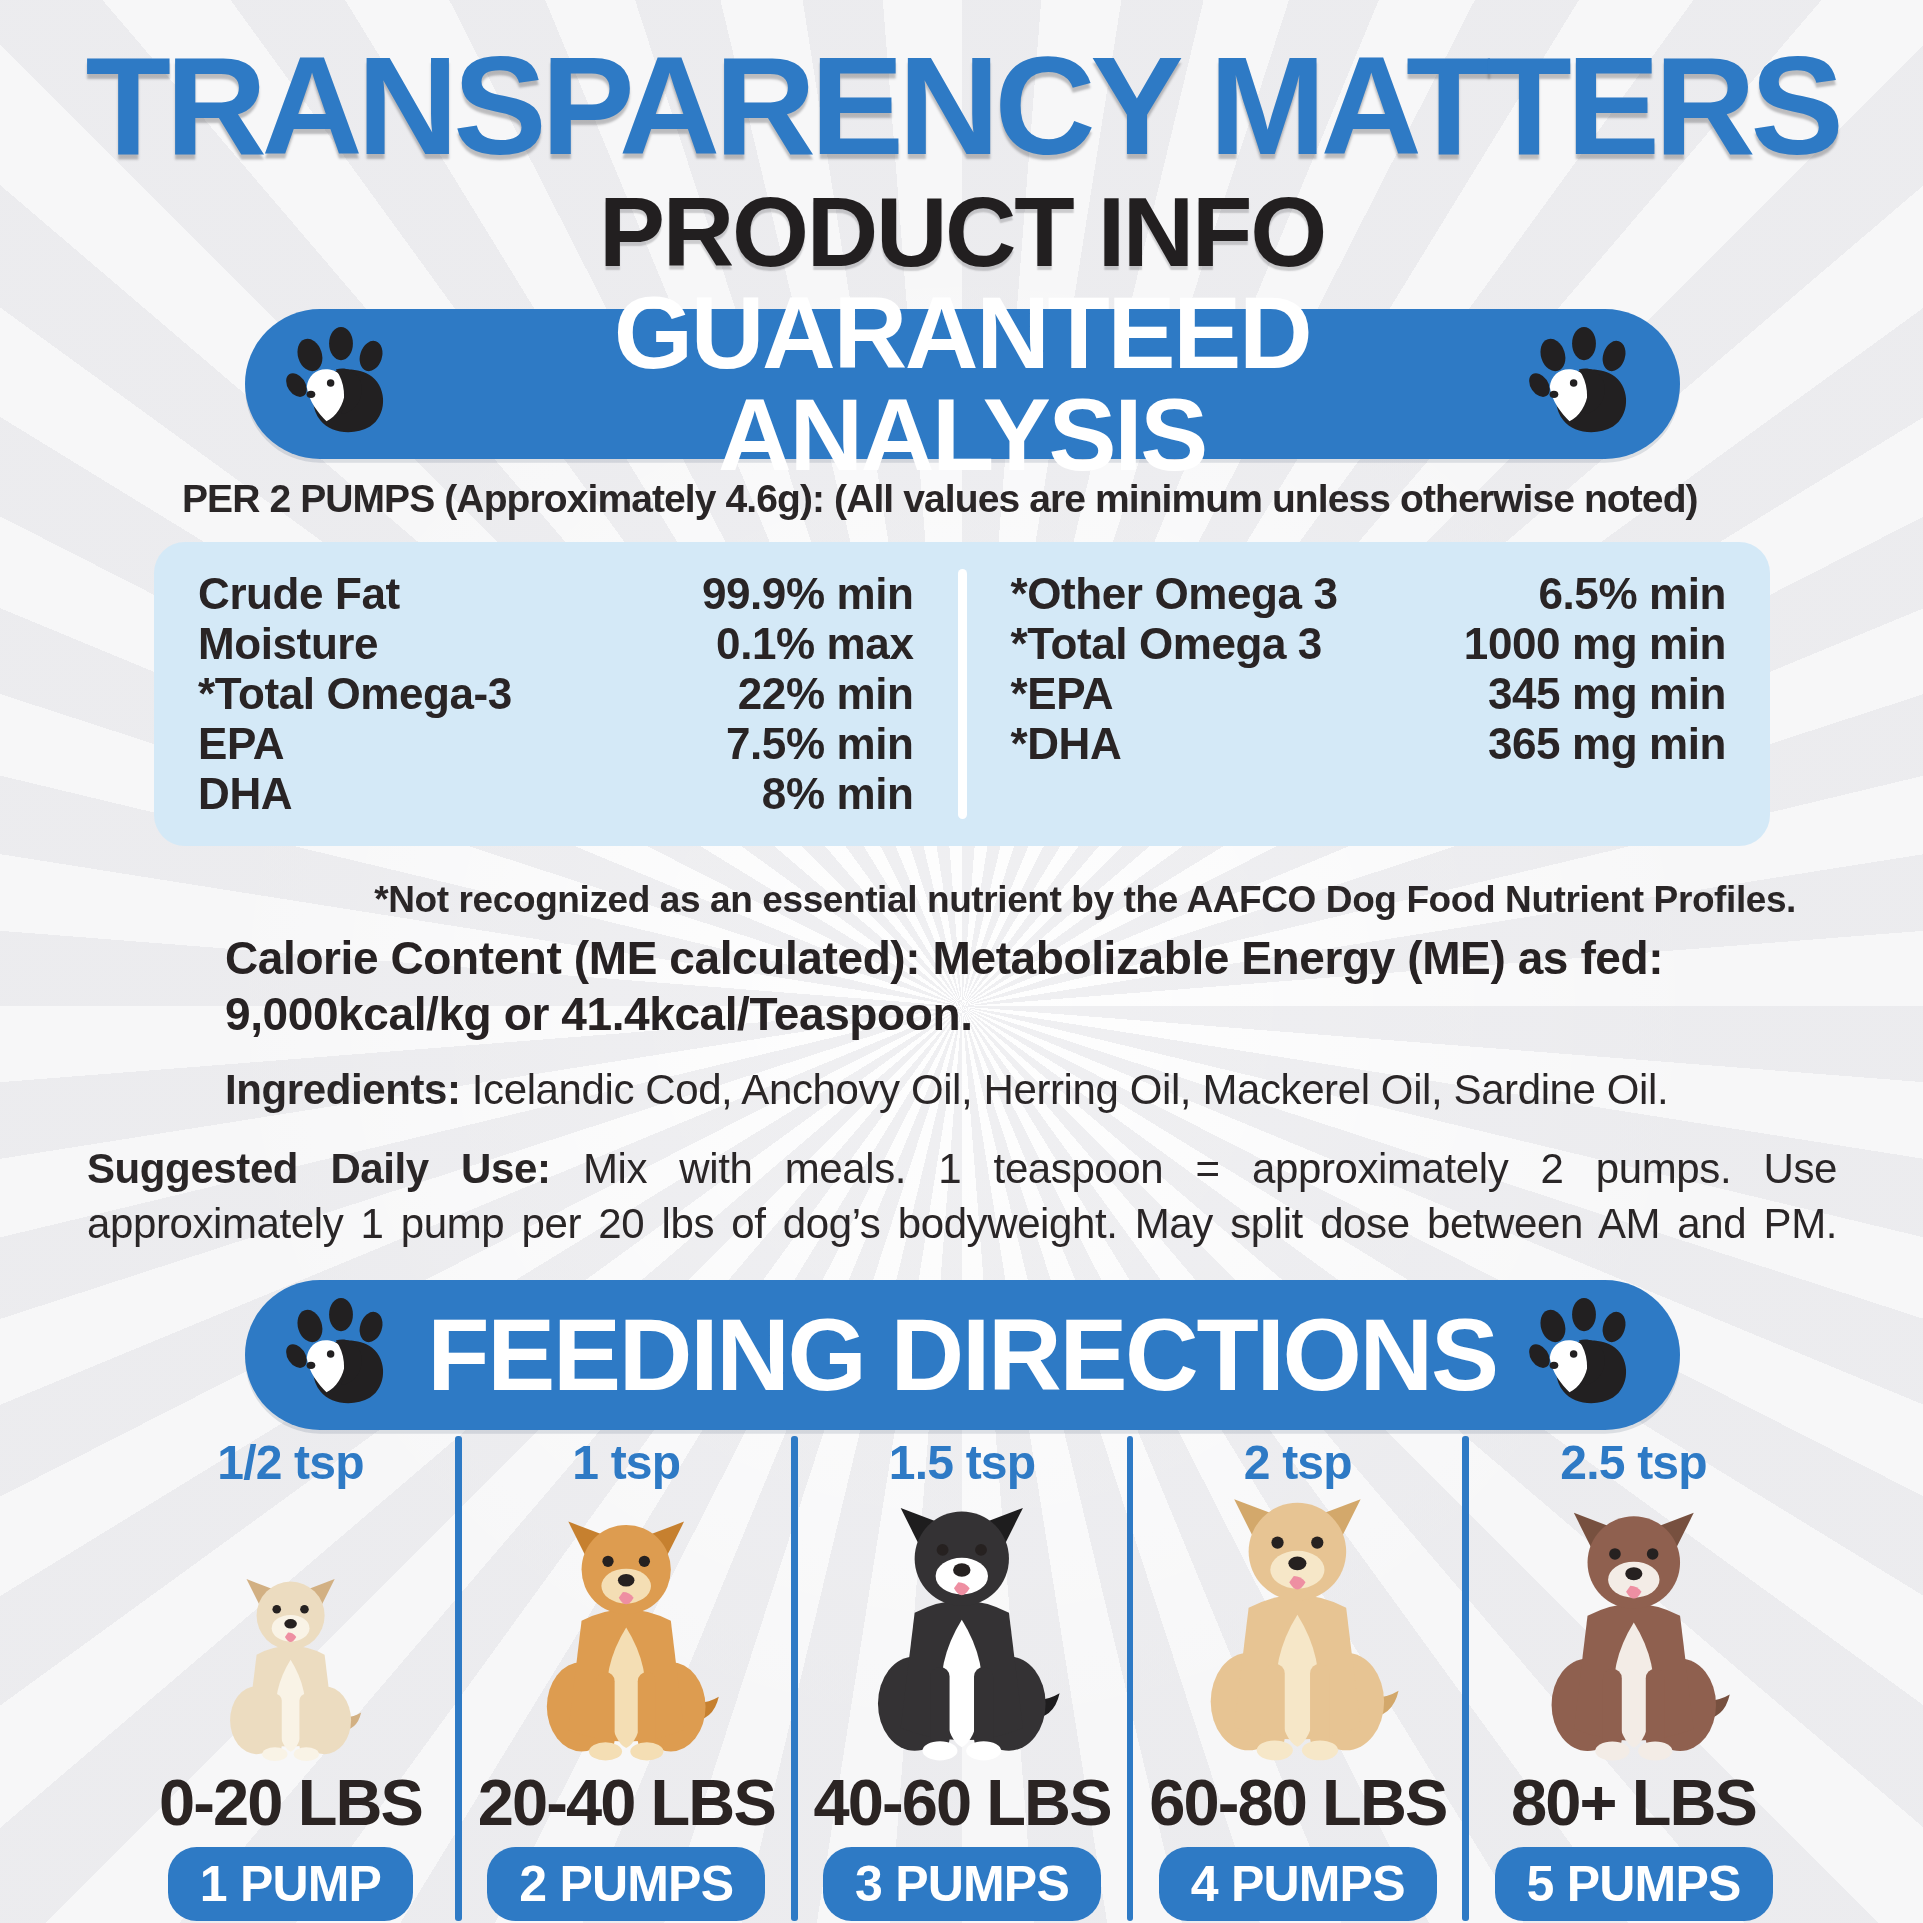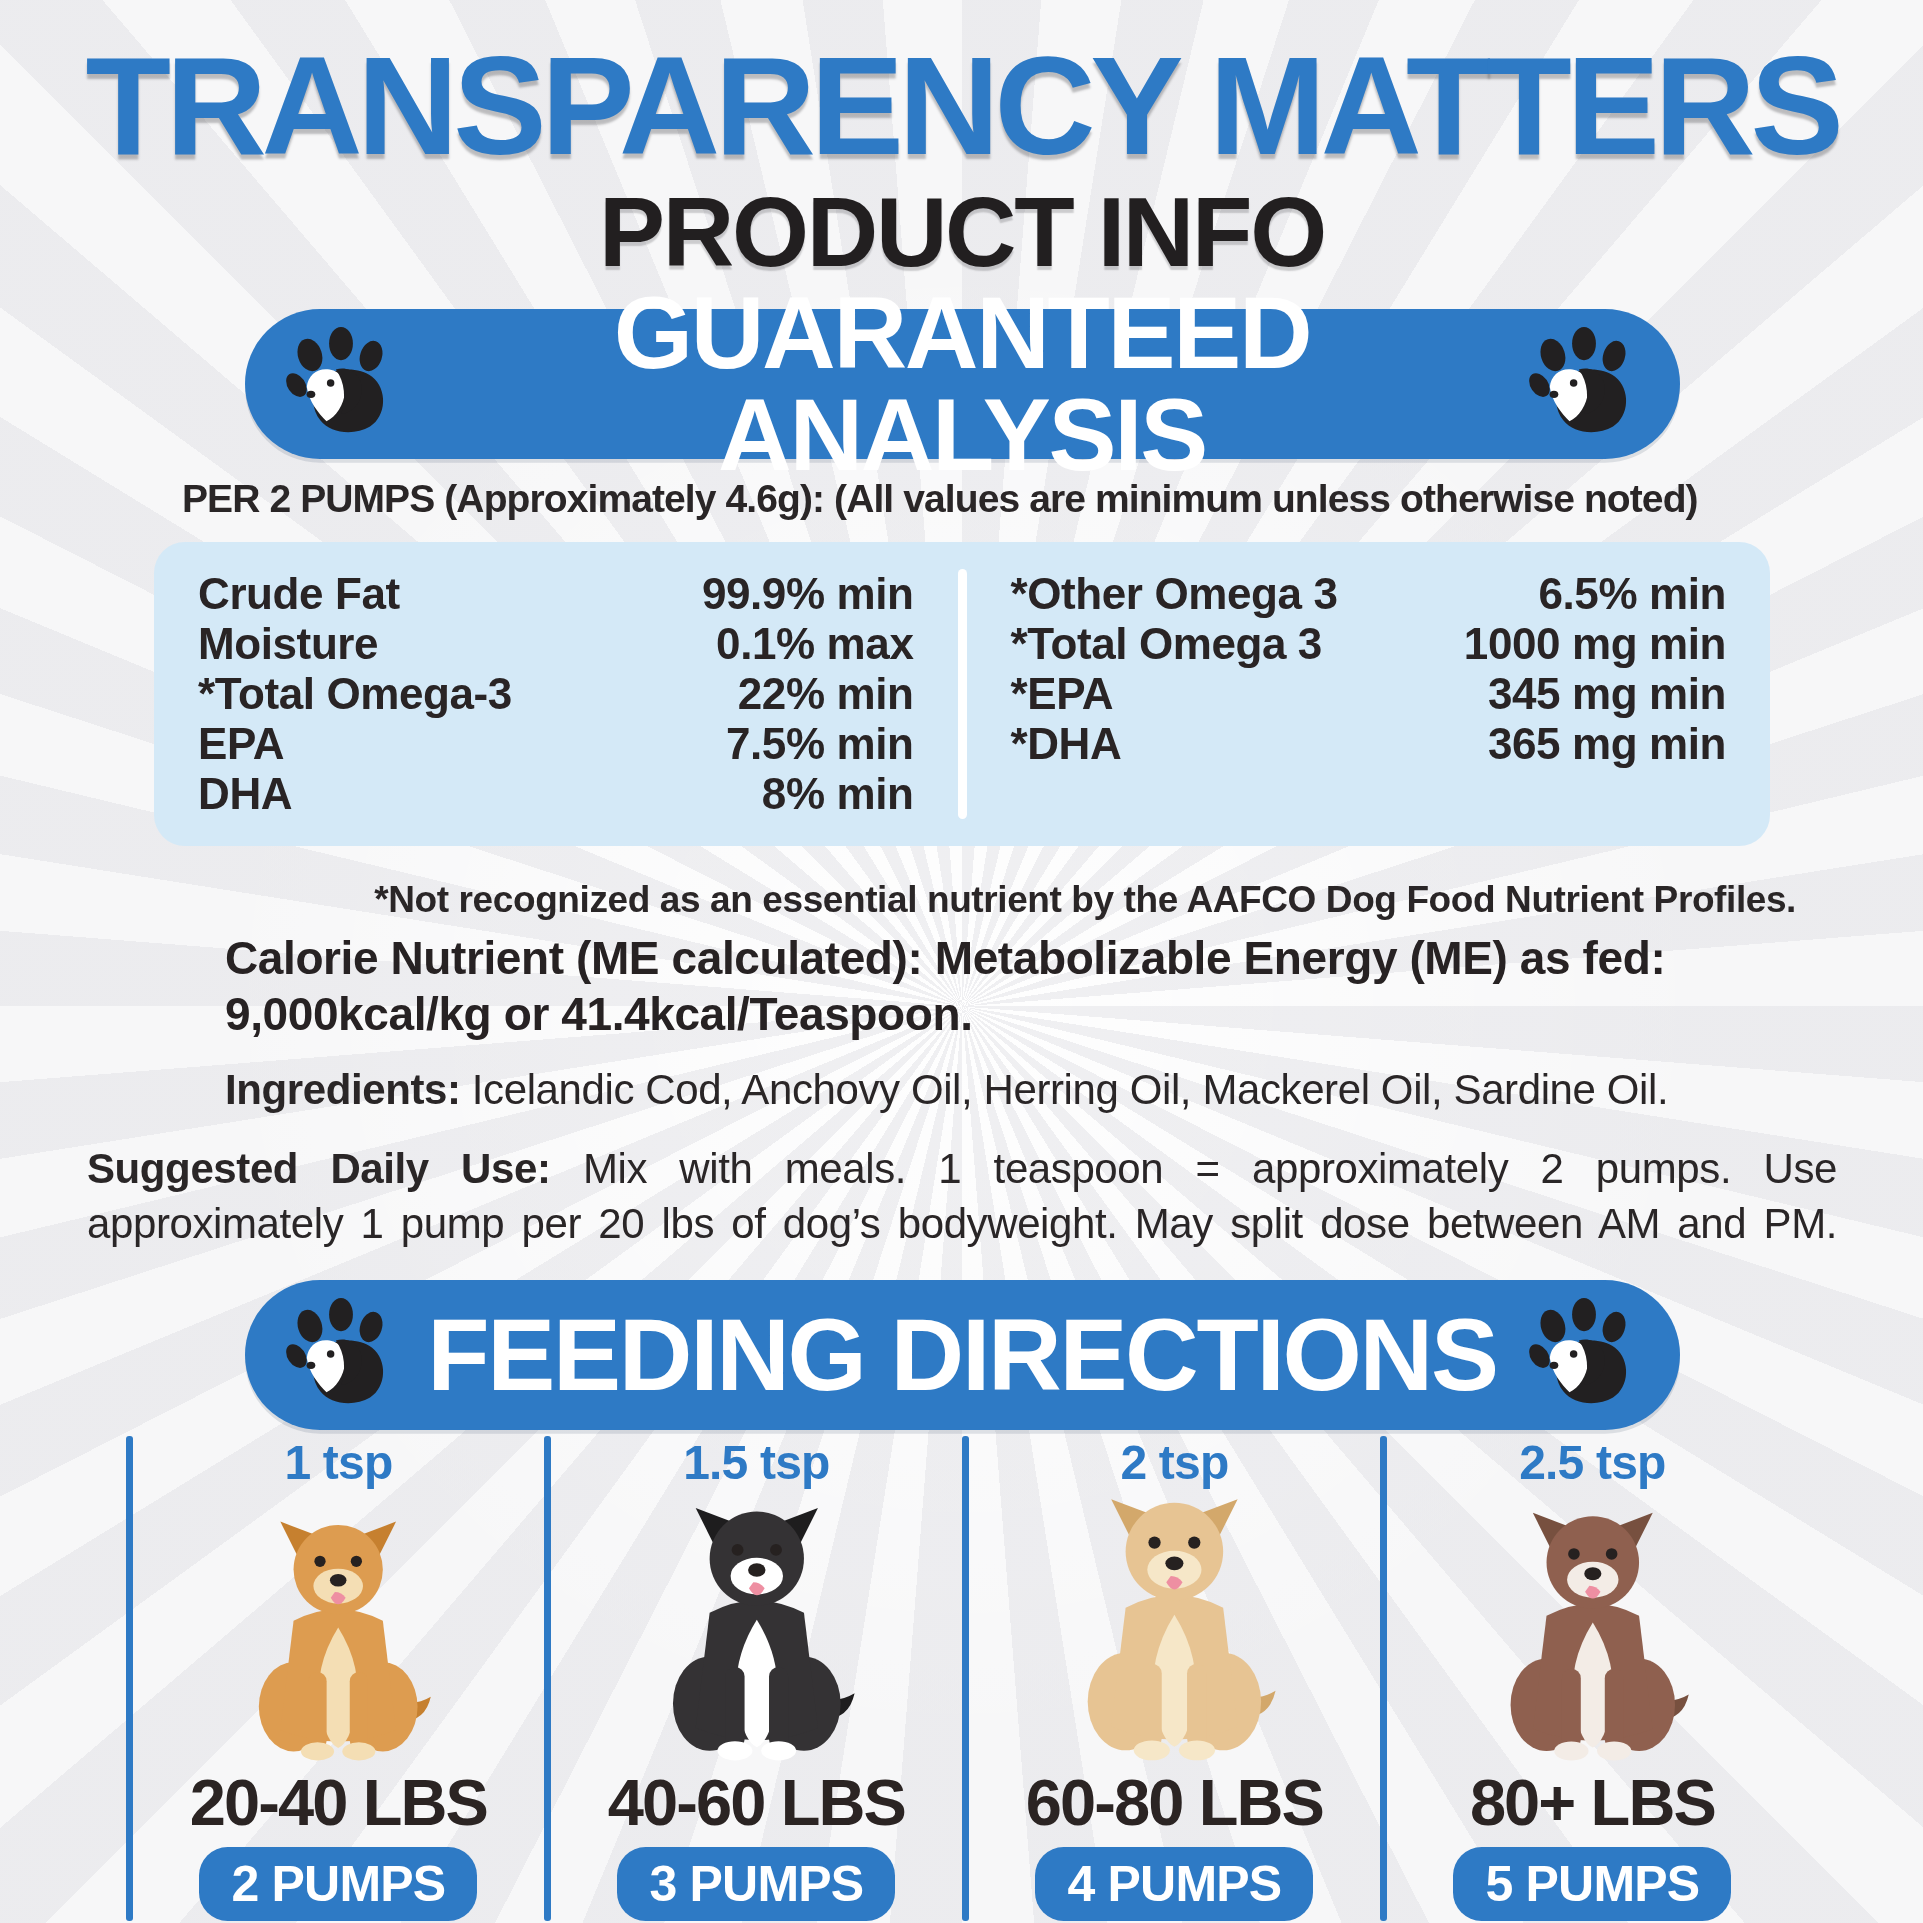--- a/index.html
+++ b/index.html
@@ -231,38 +231,48 @@
         </div>
         <div class="ga-row">
           <span class="ga-name">*DHA</span>
           <span class="ga-value">365 mg min</span>
         </div>
       </div>
     </div>
 
     <p class="footnote">*Not recognized as an essential nutrient by the AAFCO Dog Food Nutrient Profiles.</p>
 
-    <p class="calorie"><span class="lead">Calorie Nutrient (ME calculated):</span><span> Metabolizable Energy (ME) as fed: 9,000kcal/kg or 41.4kcal/Teaspoon.</span></p>
+    <p class="calorie"><span class="lead">Calorie Content (ME calculated):</span><span> Metabolizable Energy (ME) as fed: 9,000kcal/kg or 41.4kcal/Teaspoon.</span></p>
 
     <p class="ingredients"><span class="lead">Ingredients:</span><span> Icelandic Cod, Anchovy Oil, Herring Oil, Mackerel Oil, Sardine Oil.</span></p>
 
     <p class="daily-use"><span class="lead">Suggested Daily Use:</span><span> Mix with meals. 1 teaspoon = approximately 2 pumps. Use approximately 1 pump per 20 lbs of dog’s bodyweight. May split dose between AM and PM.</span></p>
 
     <div class="banner banner--feeding">
       <span class="pawdog"><svg viewBox="0 0 110 110">
             <use href="#pawdog-shape"></use>
           </svg></span>
       <span class="banner-label">FEEDING DIRECTIONS</span>
       <span class="pawdog"><svg viewBox="0 0 110 110">
             <use href="#pawdog-shape"></use>
           </svg></span>
     </div>
 
     <div class="feeding-grid">
 
+      <div class="feed-col">
+        <div class="tsp">1/2 tsp</div>
+        <div class="dog-wrap">
+          <svg class="dog dog--chihuahua" viewBox="0 0 120 150">
+              <use href="#dog-shape"></use>
+            </svg>
+        </div>
+        <div class="weight">0-20 LBS</div>
+        <div class="badge">1 PUMP</div>
+      </div>
 
       <div class="feed-divider"></div>
 
       <div class="feed-col">
         <div class="tsp">1 tsp</div>
         <div class="dog-wrap">
           <svg class="dog dog--pomeranian" viewBox="0 0 120 150">
               <use href="#dog-shape"></use>
             </svg>
         </div>

